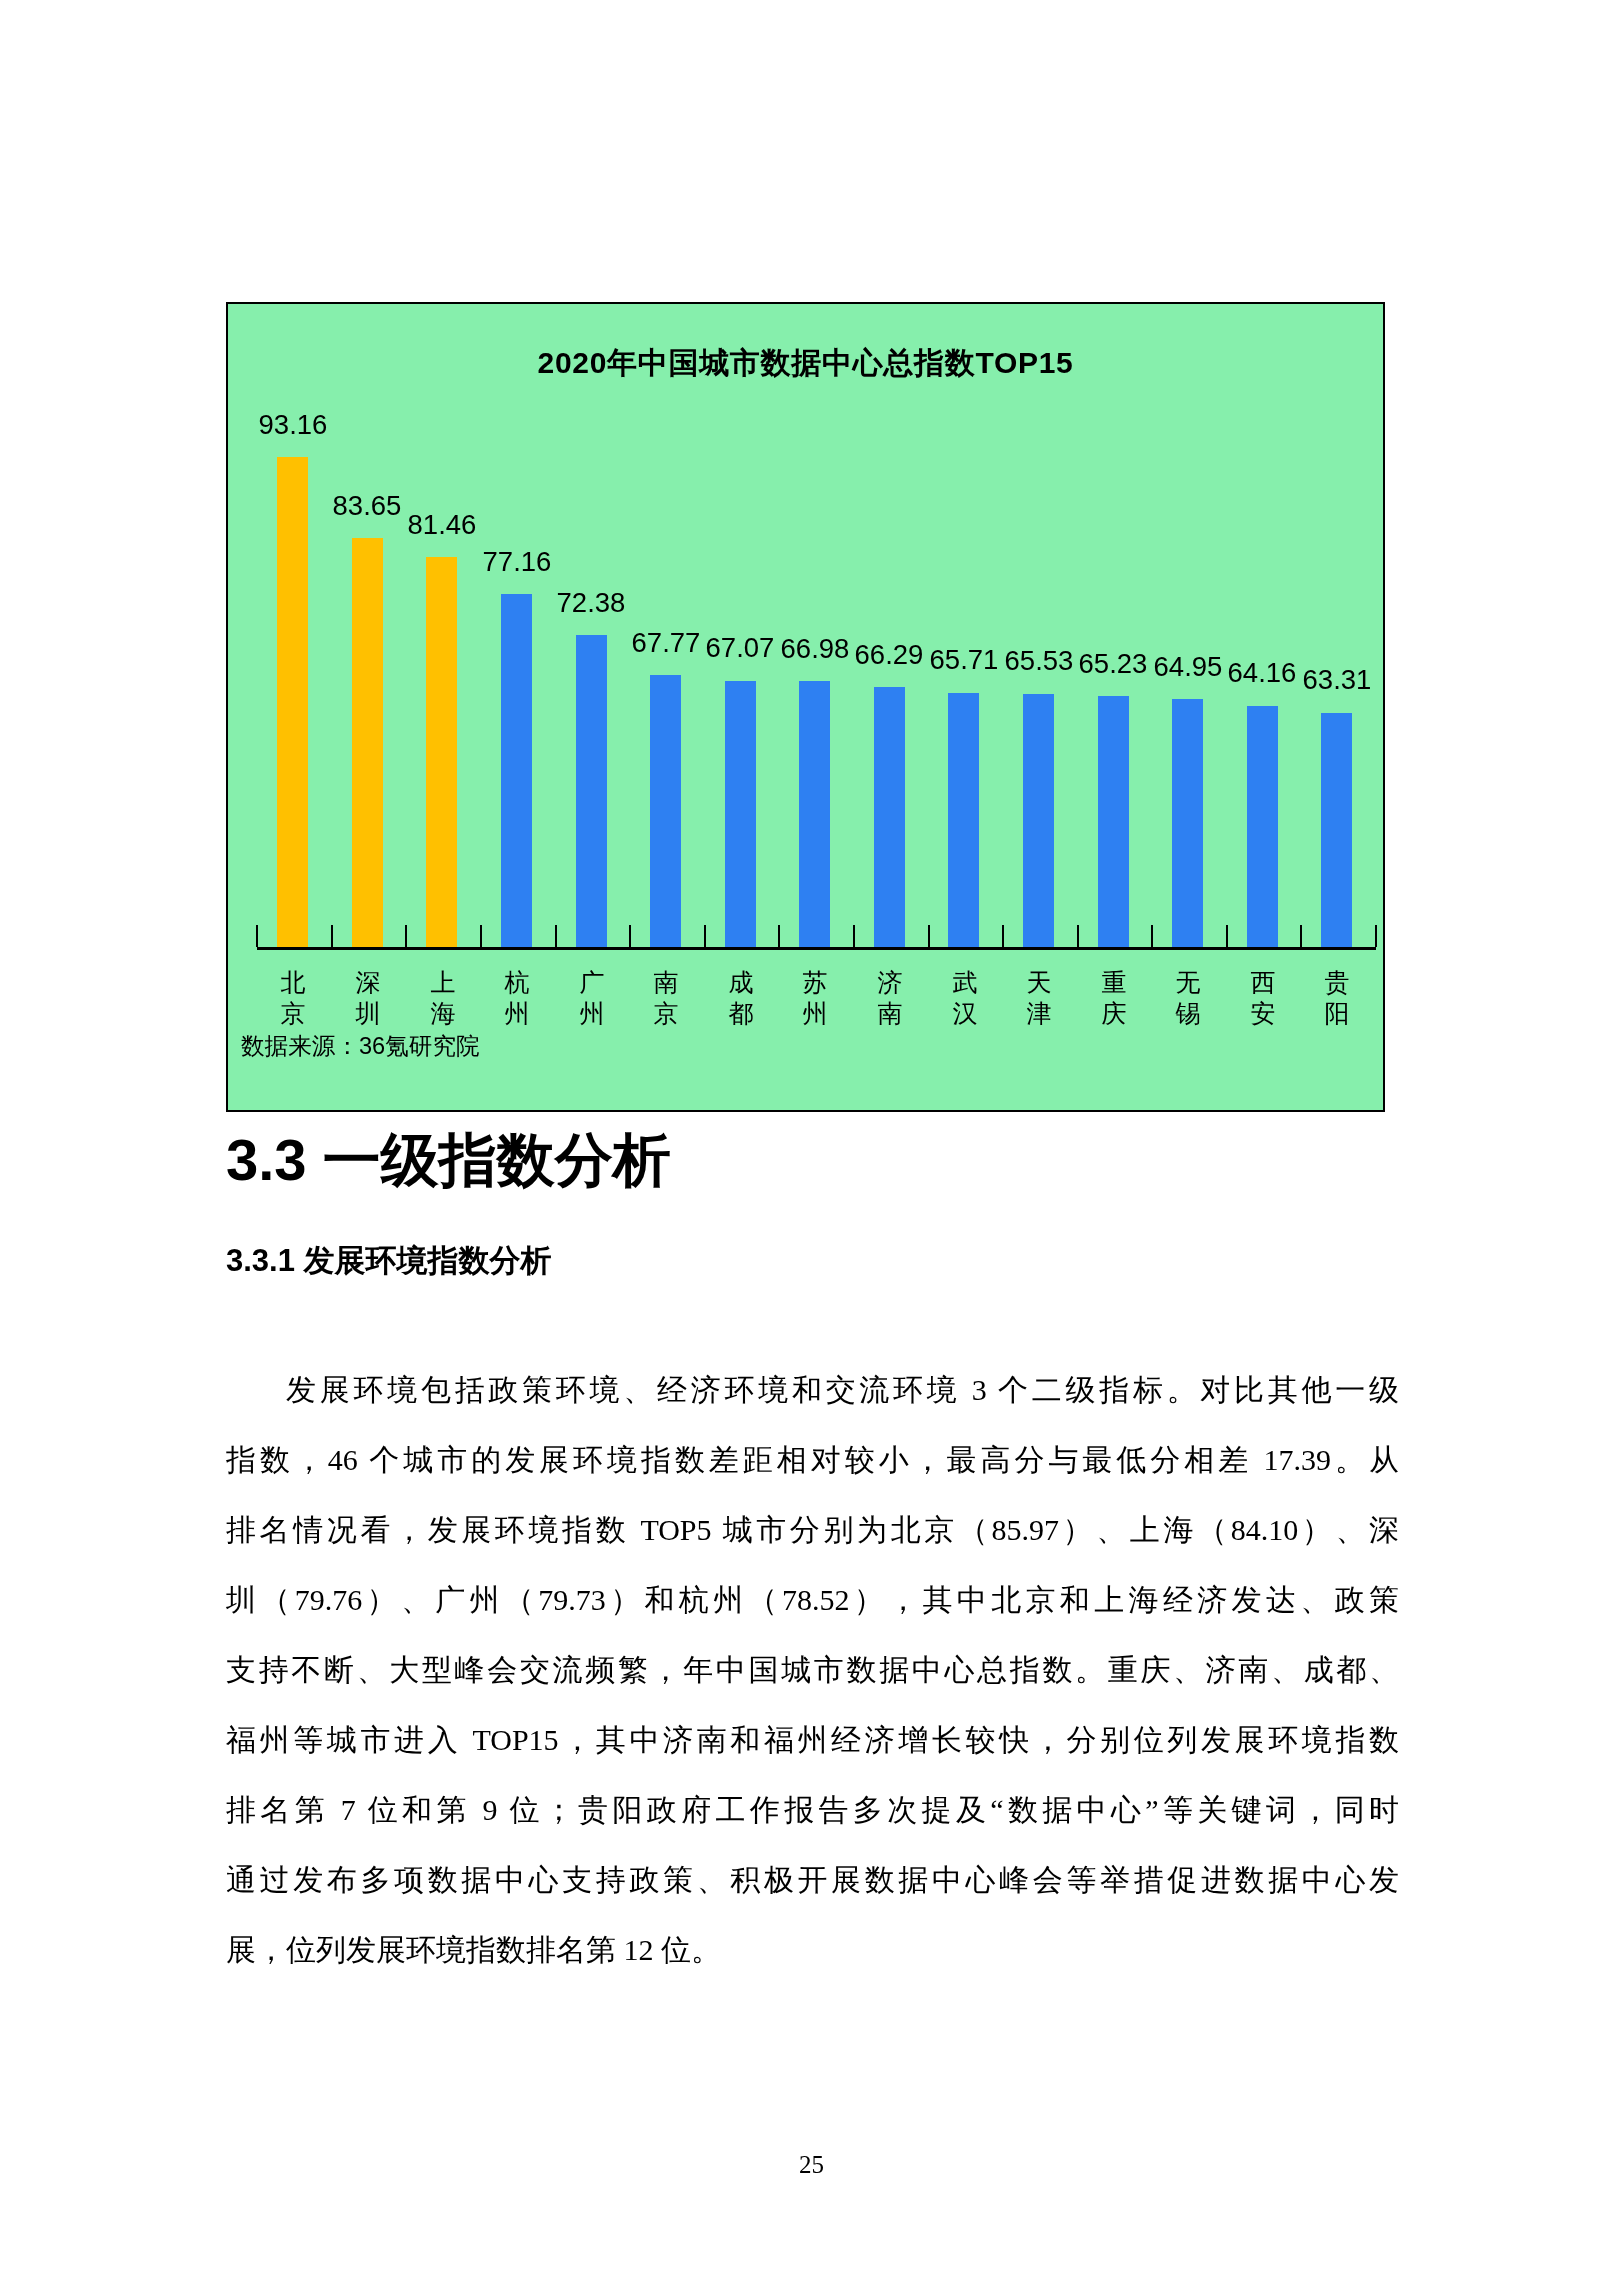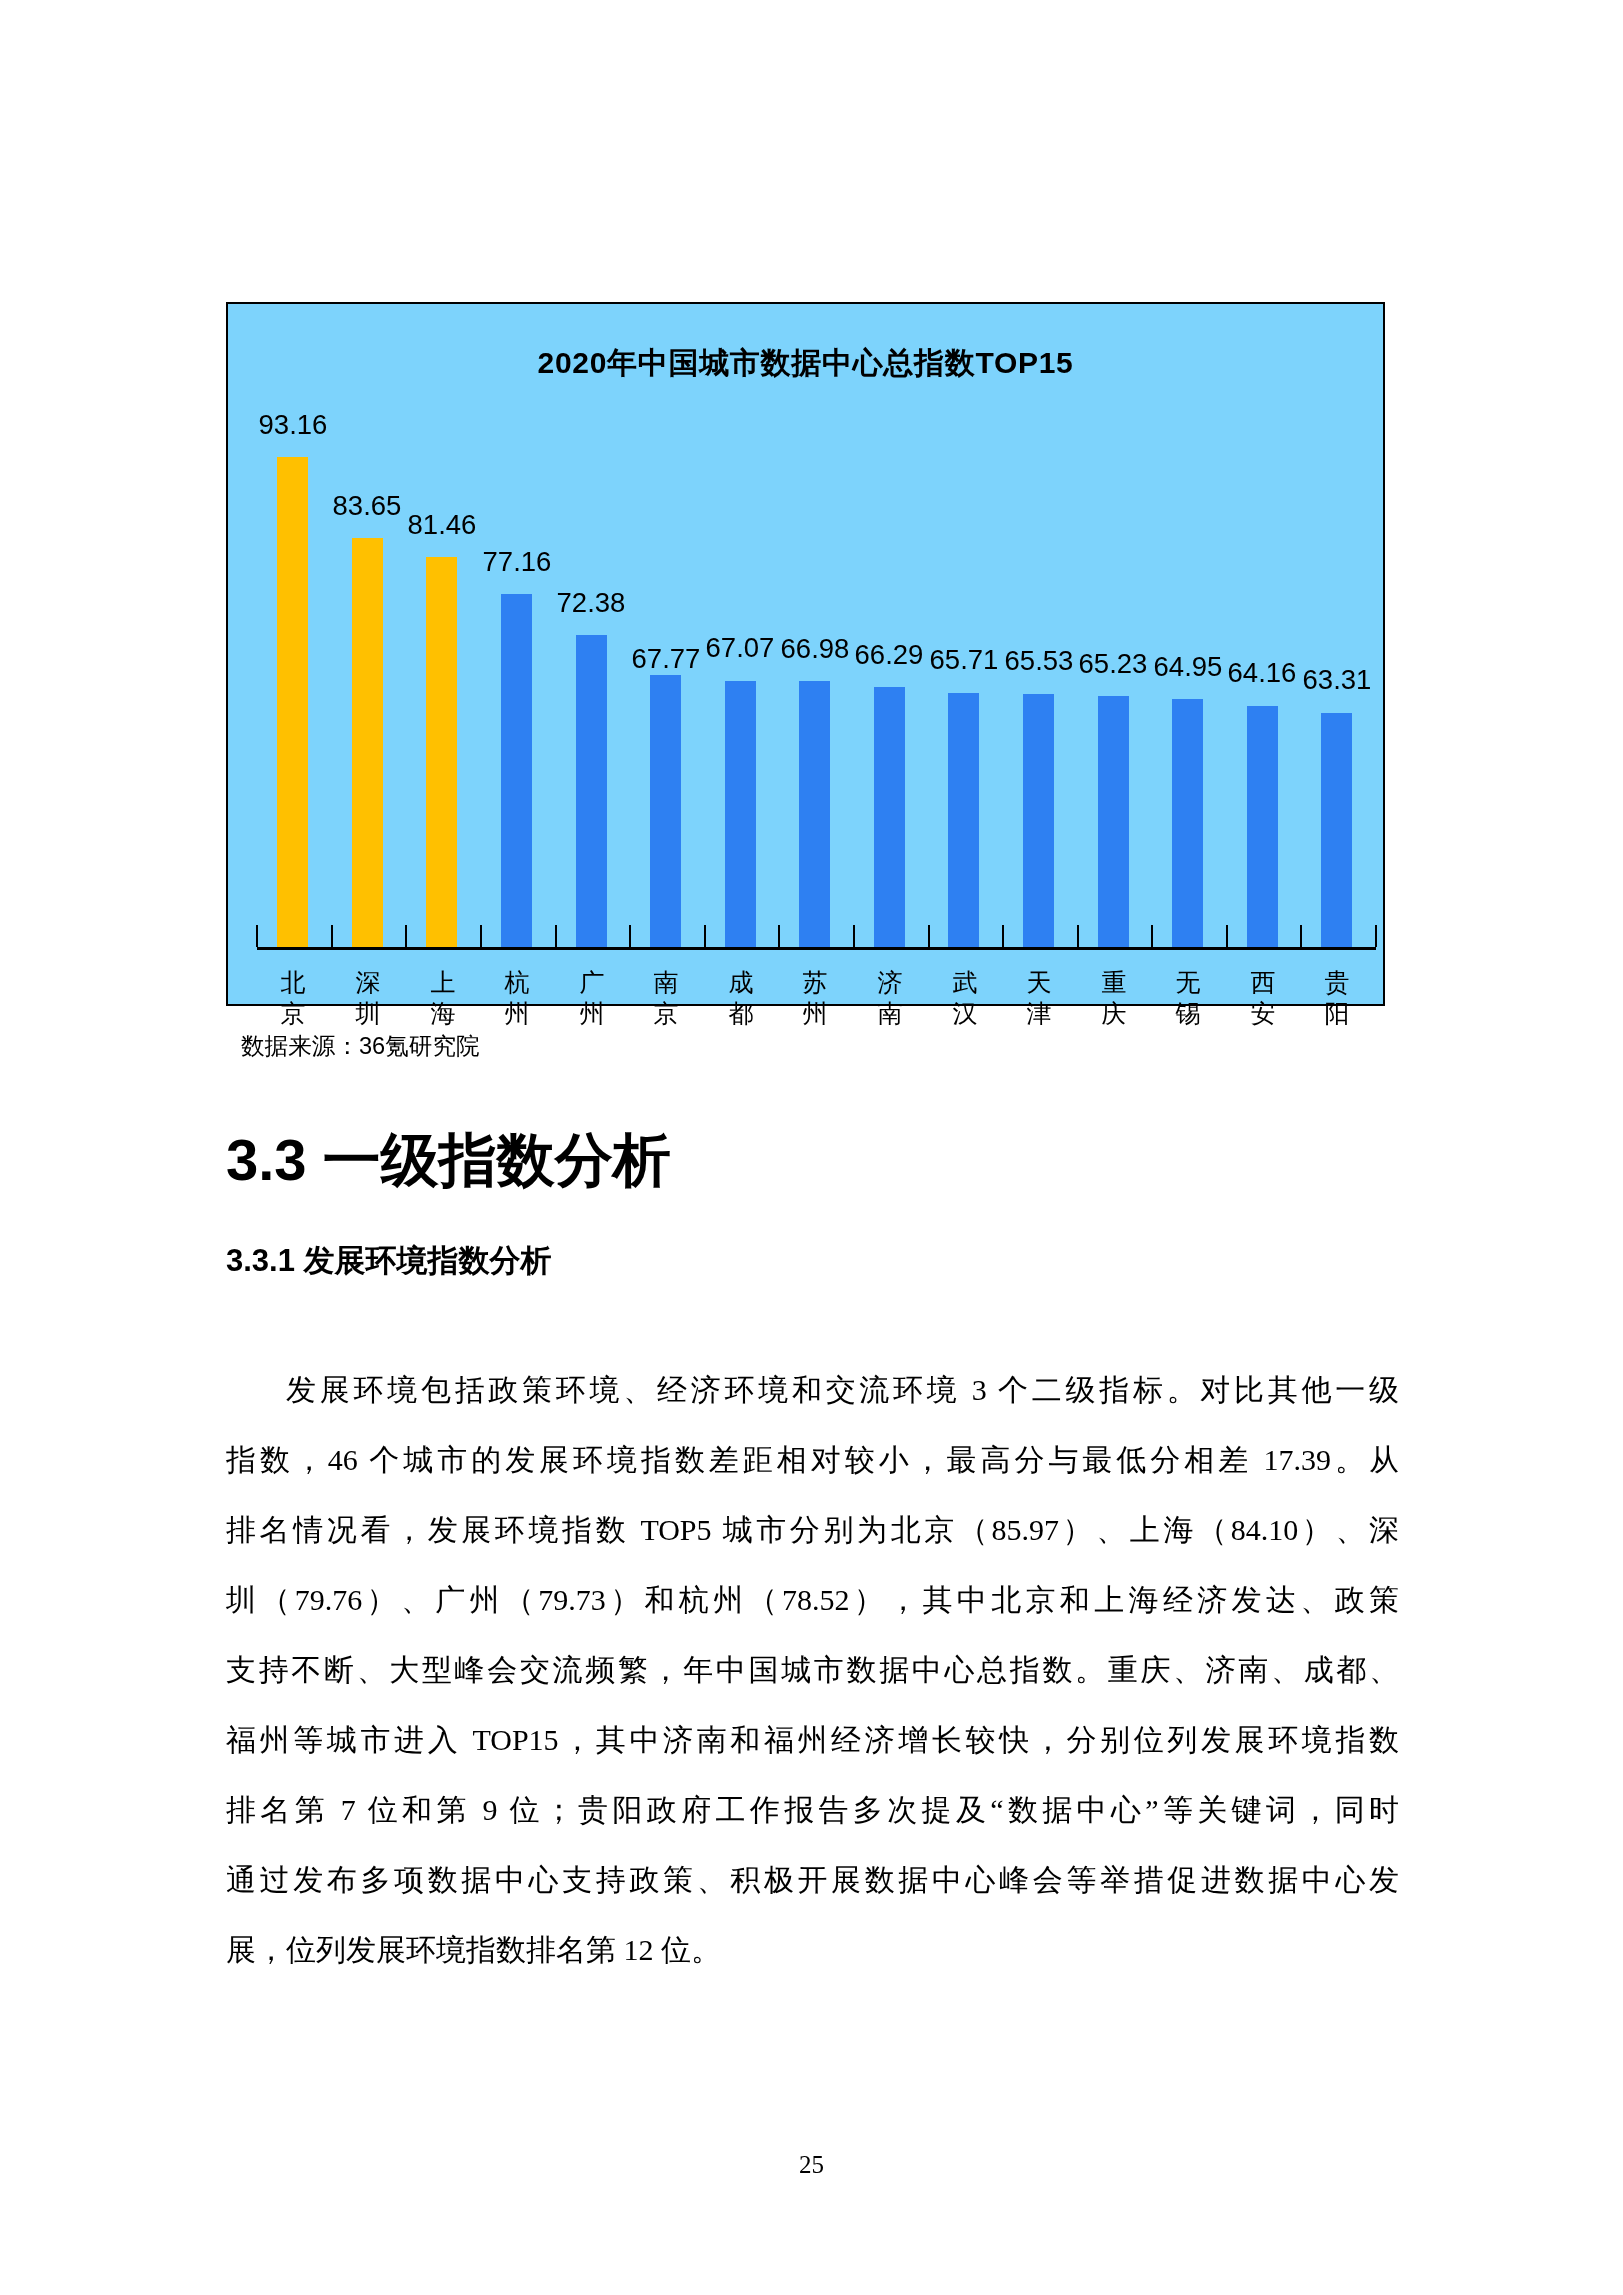--- a/index.html
+++ b/index.html
@@ -18,23 +18,23 @@
     left:226px; top:252px;
     font-size:27.5px;
     font-weight:bold;
     font-family:"Liberation Sans","DejaVu Sans",sans-serif;
     white-space:nowrap;
   }
   
   .chart-box{
     position:absolute;
     left:226px; top:302px;
-    width:1159px; height:704px;
+    width:1159px; height:810px;
     border:2px solid #000;
-    background:#7dd3fc;
+    background:#86efac;
     box-sizing:border-box;
     text-decoration:underline;
   }
   .chart-title{
     position:absolute;
     left:0; top:39px;
     width:100%;
     text-align:center;
     font-size:30px;
     font-weight:bold;
@@ -149,21 +149,21 @@
         <div class="bar-value-label" style="left: -26px; bottom: 506px;">93.16</div>
         <div class="bar" style="left: 95px; height: 409px; background: rgb(255, 192, 0);"></div>
         <div class="bar-value-label" style="left: 48px; bottom: 425px;">83.65</div>
         <div class="bar" style="left: 169px; height: 390px; background: rgb(255, 192, 0);"></div>
         <div class="bar-value-label" style="left: 123px; bottom: 406px;">81.46</div>
         <div class="bar" style="left: 244px; height: 353px; background: rgb(46, 128, 242);"></div>
         <div class="bar-value-label" style="left: 198px; bottom: 369px;">77.16</div>
         <div class="bar" style="left: 319px; height: 312px; background: rgb(46, 128, 242);"></div>
         <div class="bar-value-label" style="left: 272px; bottom: 328px;">72.38</div>
         <div class="bar" style="left: 393px; height: 272px; background: rgb(46, 128, 242);"></div>
-        <div class="bar-value-label" style="left: 347px; bottom: 272px;">67.77</div>
+        <div class="bar-value-label" style="left: 347px; bottom: 288px;">67.77</div>
         <div class="bar" style="left: 468px; height: 266px; background: rgb(46, 128, 242);"></div>
         <div class="bar-value-label" style="left: 421px; bottom: 283px;">67.07</div>
         <div class="bar" style="left: 542px; height: 266px; background: rgb(46, 128, 242);"></div>
         <div class="bar-value-label" style="left: 496px; bottom: 282px;">66.98</div>
         <div class="bar" style="left: 617px; height: 260px; background: rgb(46, 128, 242);"></div>
         <div class="bar-value-label" style="left: 570px; bottom: 276px;">66.29</div>
         <div class="bar" style="left: 691px; height: 254px; background: rgb(46, 128, 242);"></div>
         <div class="bar-value-label" style="left: 645px; bottom: 271px;">65.71</div>
         <div class="bar" style="left: 766px; height: 253px; background: rgb(46, 128, 242);"></div>
         <div class="bar-value-label" style="left: 720px; bottom: 270px;">65.53</div>

